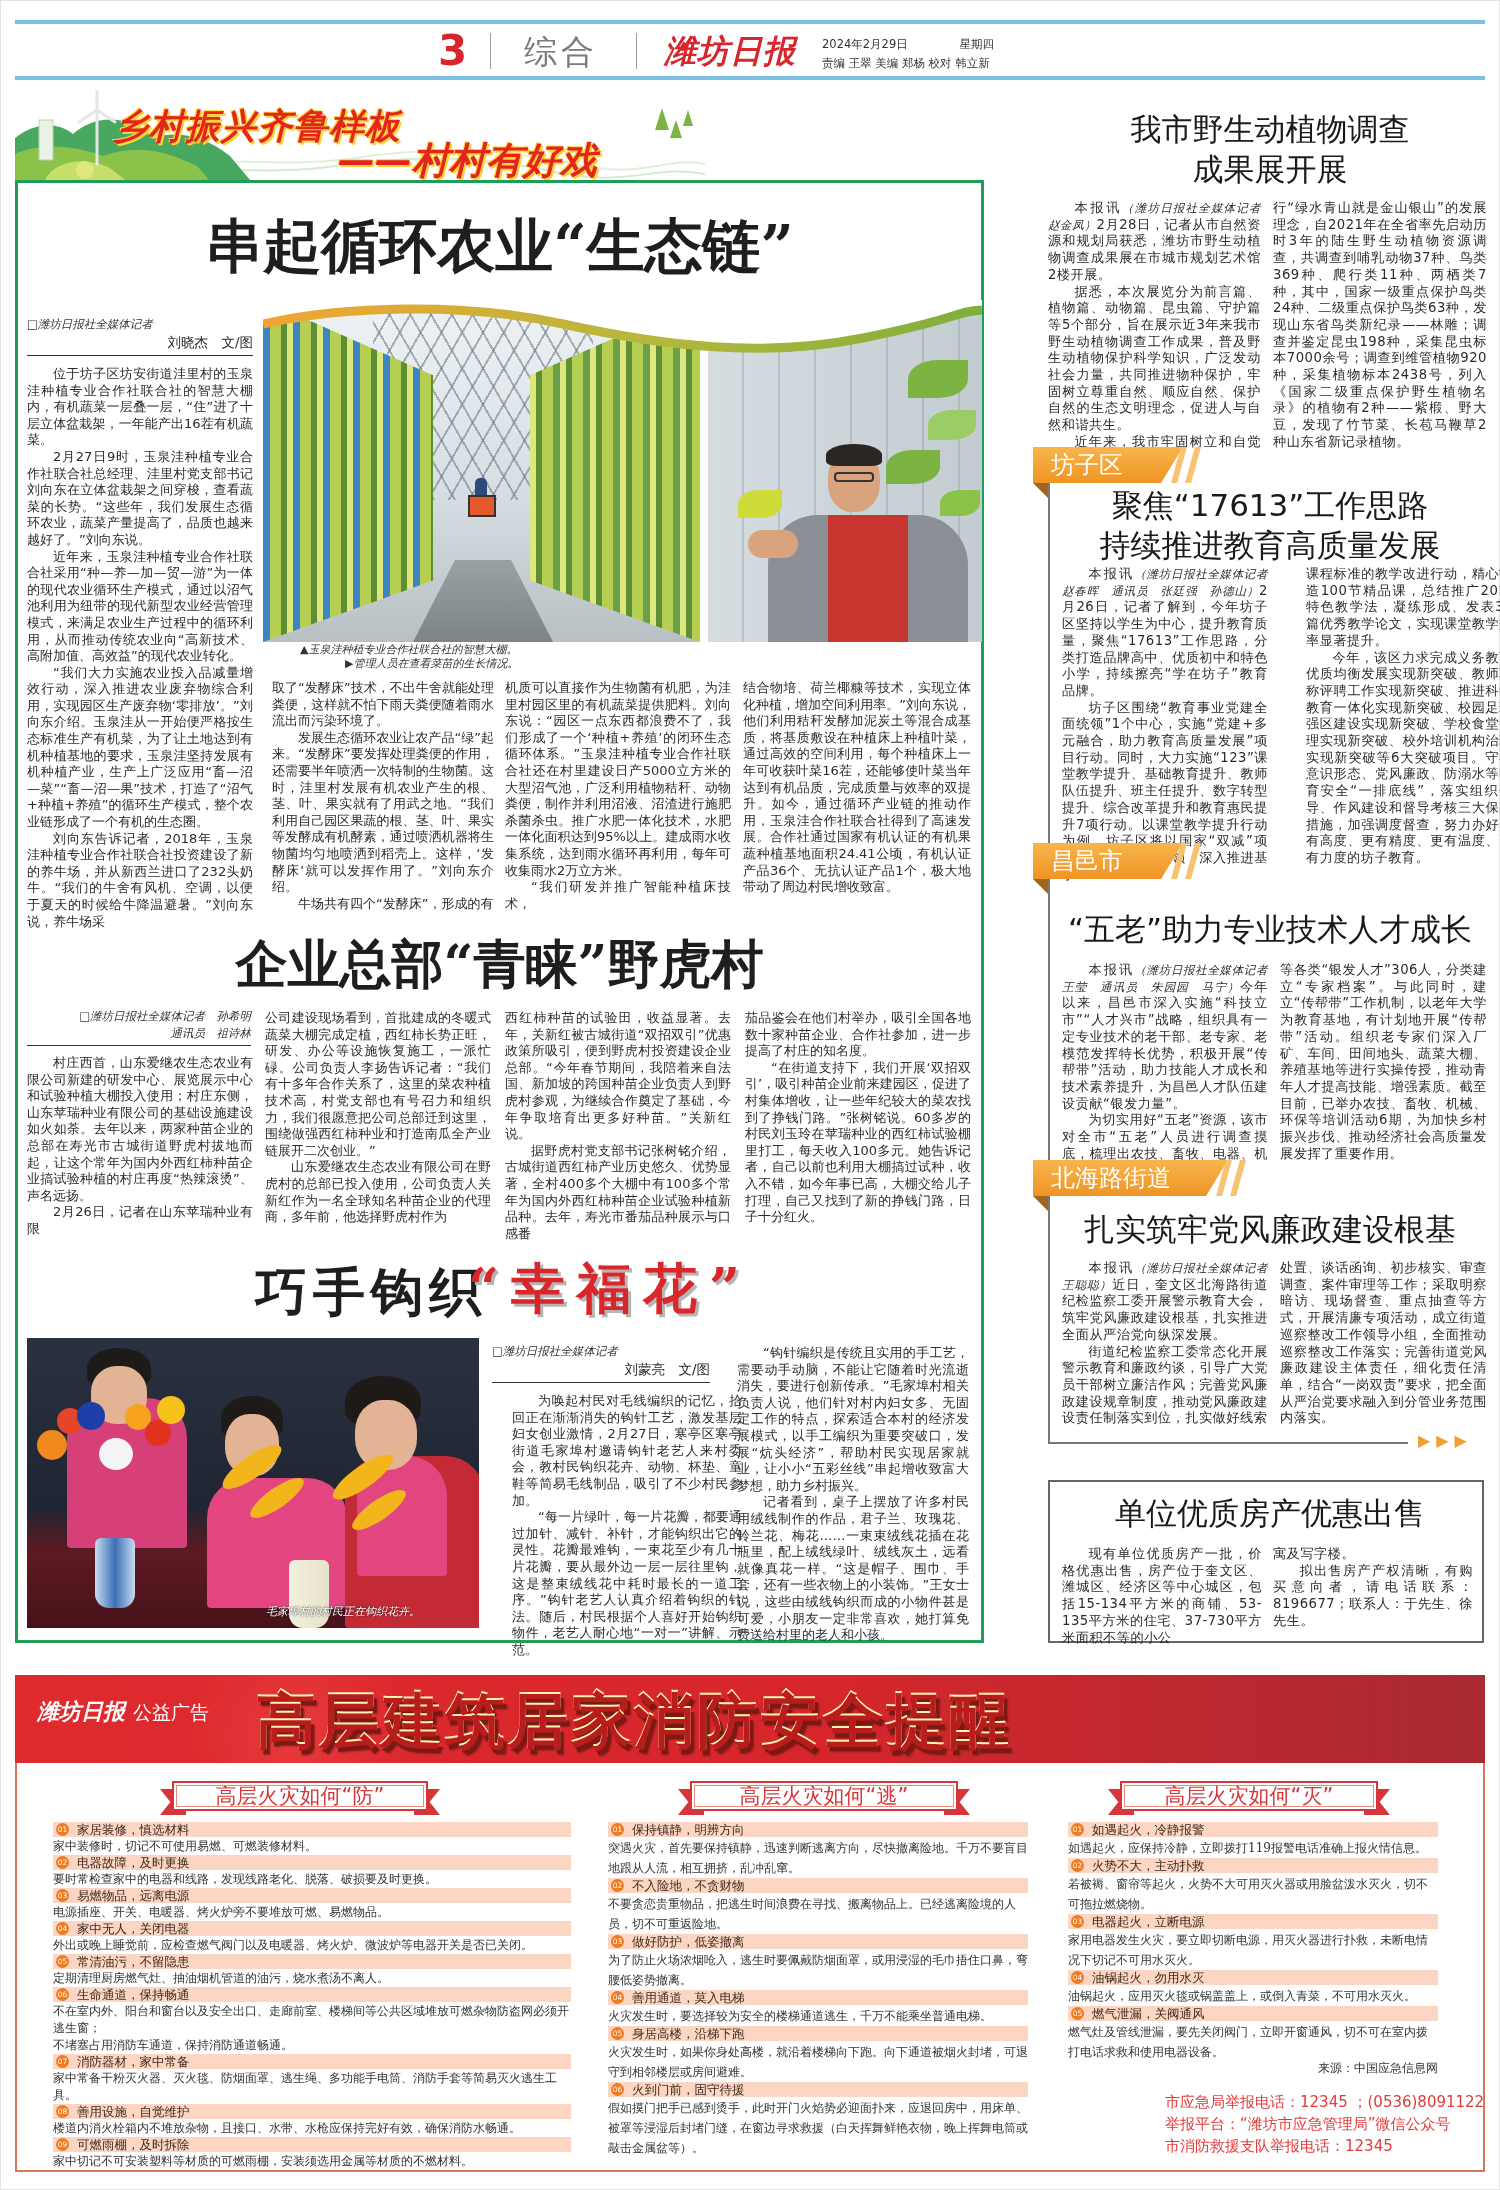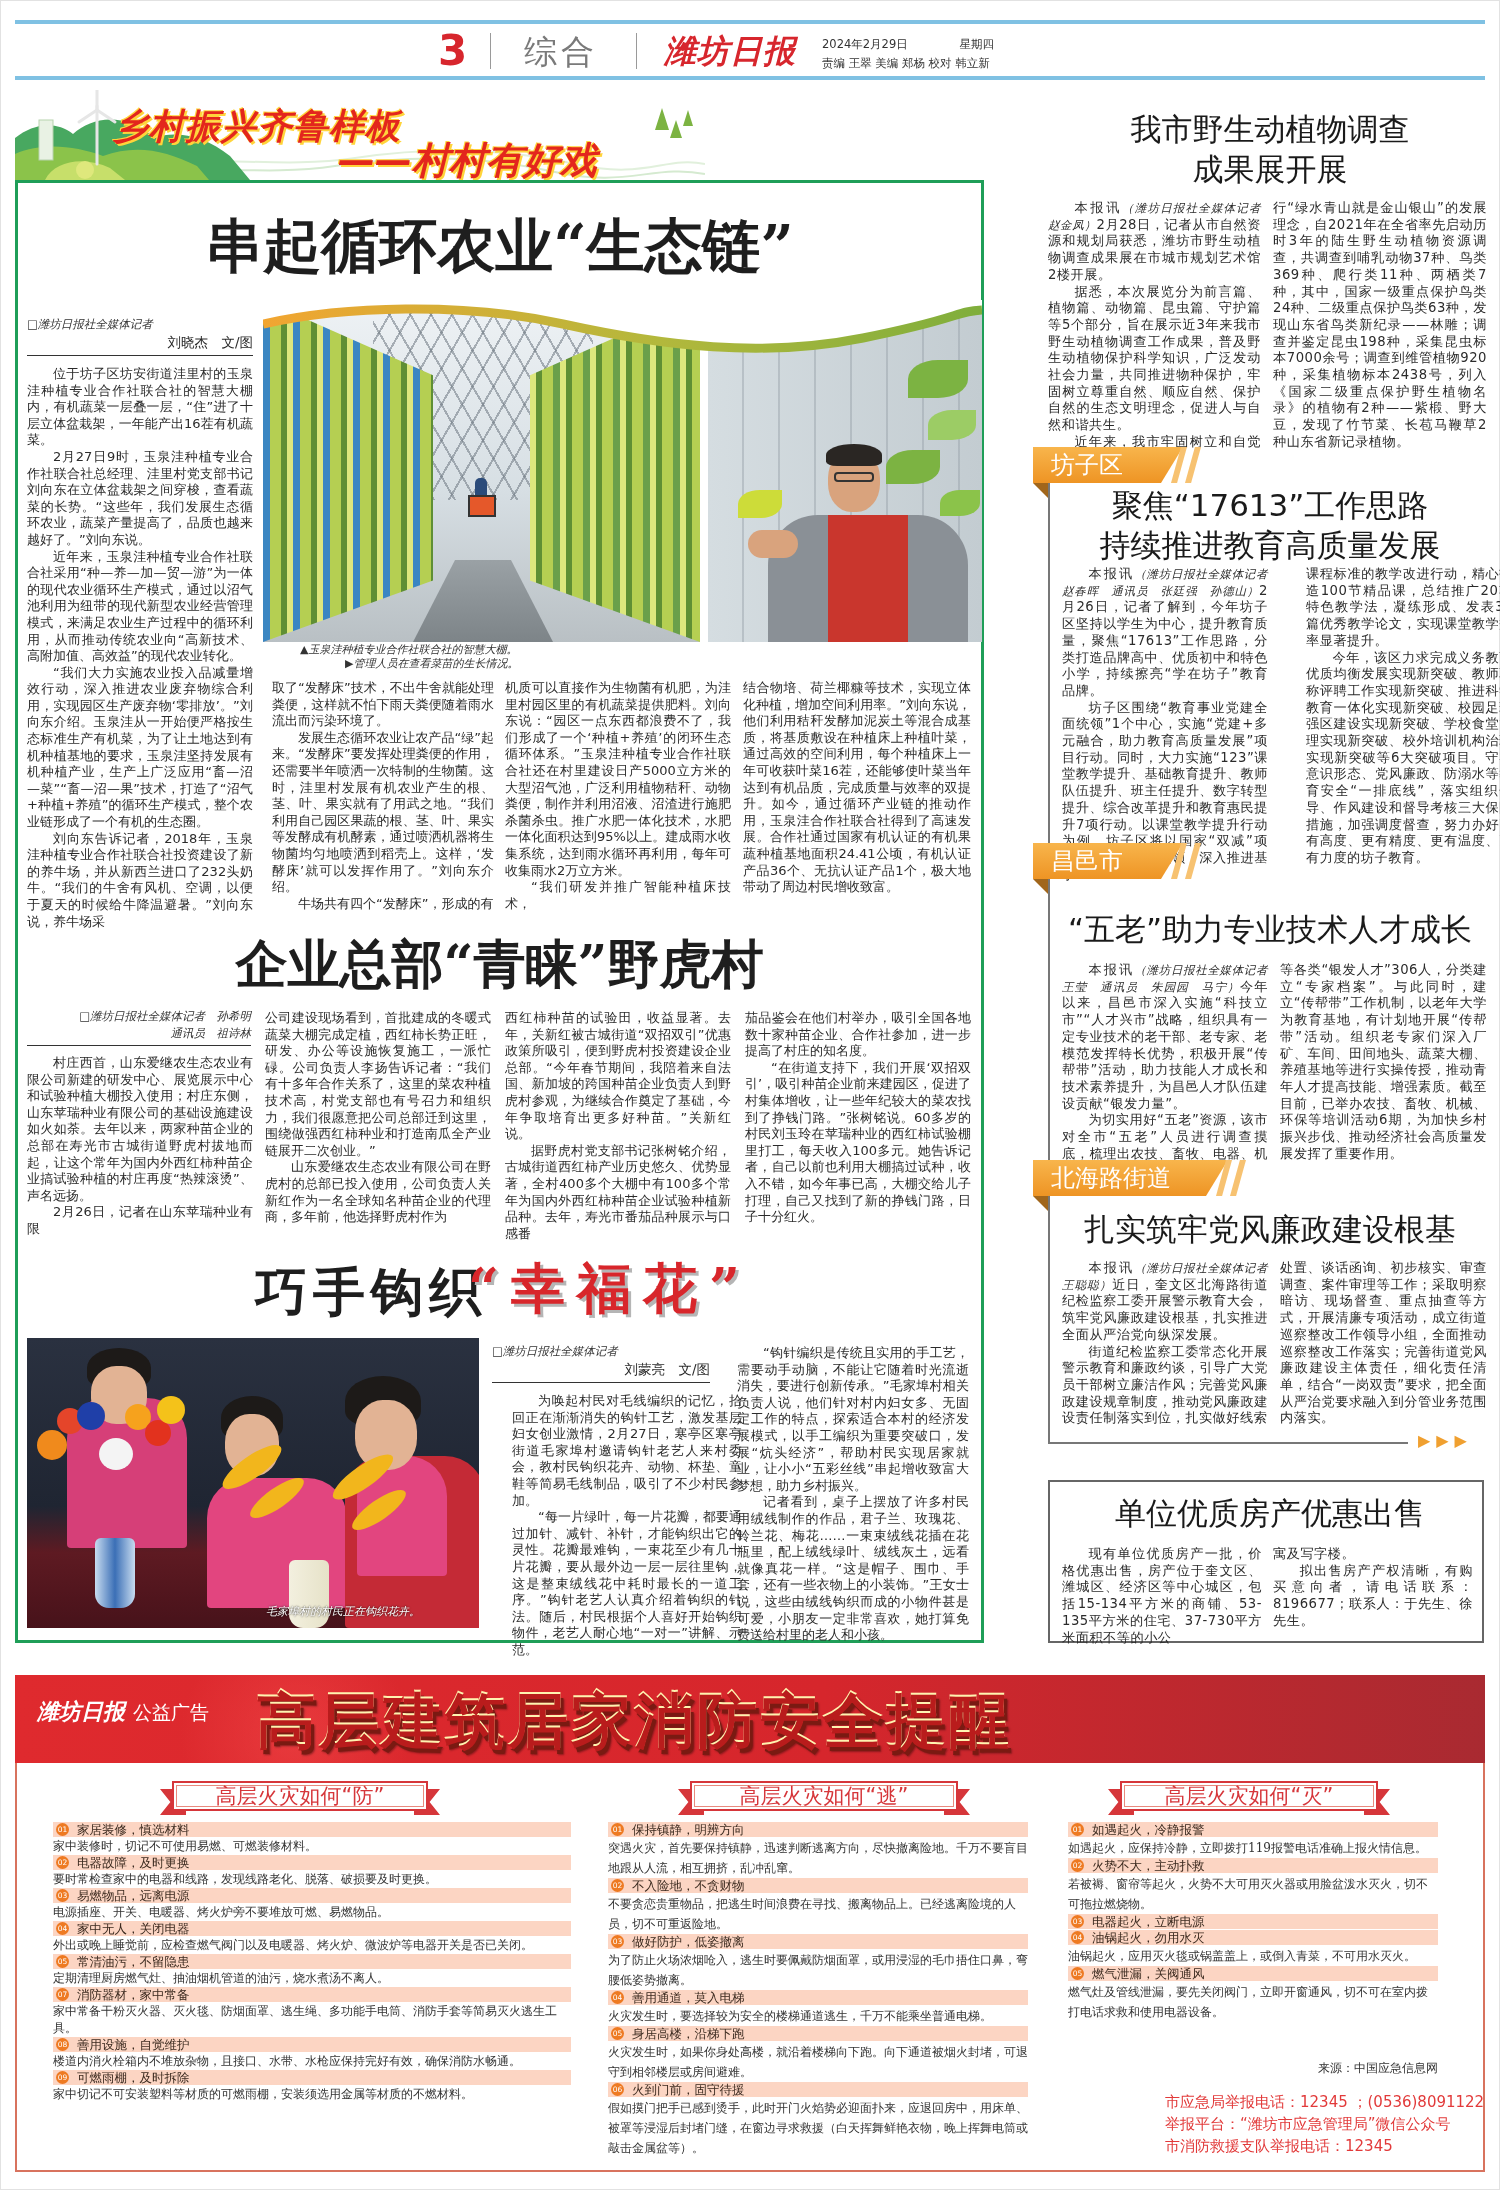--- a/index.html
+++ b/index.html
@@ -366,20 +366,25 @@
     </div>
   <div>
       <div class="ad-item-head"><span class="num">04</span><span>家中无人，关闭电器</span></div>
       <p class="ad-item-text">外出或晚上睡觉前，应检查燃气阀门以及电暖器、烤火炉、微波炉等电器开关是否已关闭。</p>
     </div>
   <div>
       <div class="ad-item-head"><span class="num">05</span><span>常清油污，不留隐患</span></div>
       <p class="ad-item-text">定期清理厨房燃气灶、抽油烟机管道的油污，烧水煮汤不离人。</p>
     </div>
   <div>
+      <div class="ad-item-head"><span class="num">06</span><span>生命通道，保持畅通</span></div>
+      <p class="ad-item-text">不在室内外、阳台和窗台以及安全出口、走廊前室、楼梯间等公共区域堆放可燃杂物防盗网必须开逃生窗；</p>
+      <p class="ad-item-text">不堵塞占用消防车通道，保持消防通道畅通。</p>
+    </div>
+  <div>
       <div class="ad-item-head"><span class="num">07</span><span>消防器材，家中常备</span></div>
       <p class="ad-item-text">家中常备干粉灭火器、灭火毯、防烟面罩、逃生绳、多功能手电筒、消防手套等简易灭火逃生工具。</p>
     </div>
   <div>
       <div class="ad-item-head"><span class="num">08</span><span>善用设施，自觉维护</span></div>
       <p class="ad-item-text">楼道内消火栓箱内不堆放杂物，且接口、水带、水枪应保持完好有效，确保消防水畅通。</p>
     </div>
   <div>
       <div class="ad-item-head"><span class="num">09</span><span>可燃雨棚，及时拆除</span></div>
       <p class="ad-item-text">家中切记不可安装塑料等材质的可燃雨棚，安装须选用金属等材质的不燃材料。</p>
@@ -417,20 +422,21 @@
   <div>
       <div class="ad-item-head"><span class="num">01</span><span>如遇起火，冷静报警</span></div>
       <p class="ad-item-text">如遇起火，应保持冷静，立即拨打119报警电话准确上报火情信息。</p>
     </div>
   <div>
       <div class="ad-item-head"><span class="num">02</span><span>火势不大，主动扑救</span></div>
       <p class="ad-item-text">若被褥、窗帘等起火，火势不大可用灭火器或用脸盆泼水灭火，切不可拖拉燃烧物。</p>
     </div>
   <div>
       <div class="ad-item-head"><span class="num">03</span><span>电器起火，立断电源</span></div>
+      <p class="ad-item-text">家用电器发生火灾，要立即切断电源，用灭火器进行扑救，未断电情况下切记不可用水灭火。</p>
     </div>
   <div>
       <div class="ad-item-head"><span class="num">04</span><span>油锅起火，勿用水灭</span></div>
       <p class="ad-item-text">油锅起火，应用灭火毯或锅盖盖上，或倒入青菜，不可用水灭火。</p>
     </div>
   <div>
       <div class="ad-item-head"><span class="num">05</span><span>燃气泄漏，关阀通风</span></div>
       <p class="ad-item-text">燃气灶及管线泄漏，要先关闭阀门，立即开窗通风，切不可在室内拨打电话求救和使用电器设备。</p>
     </div>
 </div>

